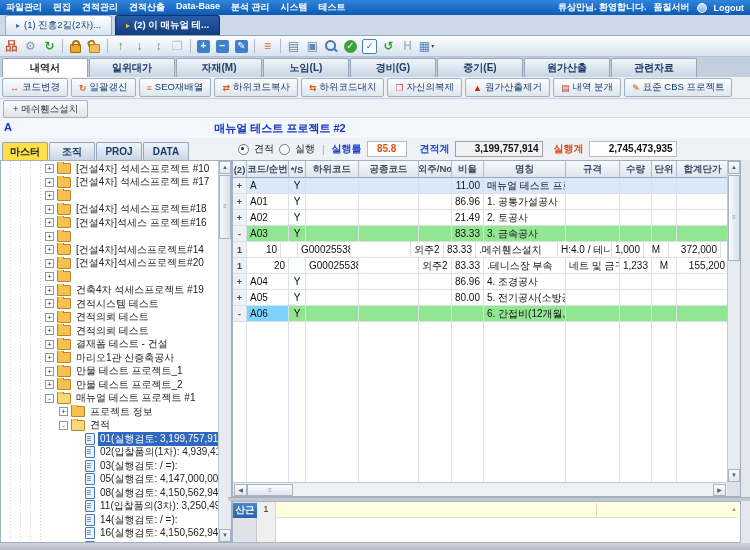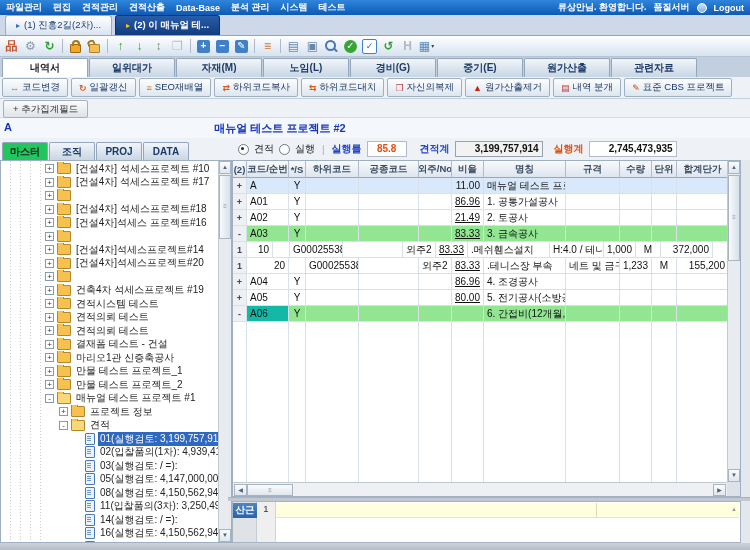--- a/index.html
+++ b/index.html
@@ -64,21 +64,21 @@
   
   .titlerow{position:absolute;left:0;top:118px;width:750px;height:20px;background:#f4f7fb;}
   .proj-code{position:absolute;left:4px;top:3px;font-size:11px;font-weight:bold;color:#1535c0;}
   .proj-title{position:absolute;left:0;top:3px;width:560px;text-align:center;
     font-size:11px;font-weight:bold;color:#1535c0;}
   .controlrow{position:absolute;left:0;top:138px;width:750px;height:22px;background:#eef2f7;}
   .lefttabs{position:absolute;left:2px;bottom:0;display:flex;gap:1px;}
   .ltab{width:46px;height:18px;display:flex;align-items:center;justify-content:center;
     font-size:10px;font-weight:bold;color:#1c3a66;border:1px solid #93a6bc;border-bottom:none;
     background:linear-gradient(#f0f5fa,#c9d6e4);border-radius:2px 2px 0 0;box-sizing:border-box;}
-  .ltab.active{background:#22c55e;color:#1a1a1a;}
+  .ltab.active{background:#fde047;color:#1a1a1a;}
   .summary{position:absolute;left:238px;top:0;height:22px;display:flex;align-items:center;gap:5px;font-size:10px;color:#222;}
   .radio{width:9px;height:9px;border:1px solid #707880;border-radius:50%;background:#fff;display:inline-block;position:relative;}
   .radio.checked::after{content:"";position:absolute;left:2px;top:2px;width:3px;height:3px;background:#222;border-radius:50%;}
   .vsep{color:#aab;margin:0 2px;}
   .lbl-blue{color:#2244cc;font-weight:bold;}
   .lbl-orange{color:#e05010;font-weight:bold;}
   .valbox{height:14px;line-height:14px;border:1px solid #b3bcc6;background:#fff;
     font-weight:bold;font-size:10px;padding:0 3px;box-sizing:content-box;}
   .valbox.rate{width:32px;text-align:center;color:#e05010;}
   .valbox.sunken{width:80px;text-align:right;background:#f2f2f2;border:1px solid #98a2ac;color:#111;}
@@ -117,21 +117,21 @@
   .ghead{display:flex;height:17px;}
   .ghead .gc{background:linear-gradient(#f8fafc,#dde5ee);border-right:1px solid #b0bccc;border-bottom:1px solid #98a8bc;
     font-size:9.5px;font-weight:bold;color:#3a4a60;display:flex;align-items:center;justify-content:center;
     box-sizing:border-box;white-space:nowrap;overflow:hidden;}
   .grow{display:flex;height:16px;}
   .grow .gc{border-right:1px solid #d8e0ea;border-bottom:1px solid #d8e0ea;font-size:10px;color:#111;
     padding:0 3px;box-sizing:border-box;display:flex;align-items:center;white-space:nowrap;overflow:hidden;}
   .gc.mk{background:#eef1f4;justify-content:center;padding:0;font-size:9px;color:#445;font-weight:bold;}
   .gc.right{justify-content:flex-end;}
   .gc.center{justify-content:center;}
-  .ratio-o{color:#e05818;text-decoration:underline;}
+  .ratio-o{color:#e05818;}
   .ratio-d{color:#223a58;}
   .gvscroll{position:absolute;right:0;top:0;width:13px;height:321px;background:#e8ecf1;border-left:1px solid #c0c8d0;box-sizing:border-box;}
   .ghscroll{position:absolute;left:0;bottom:0;height:14px;width:494px;background:#eef0f4;border-top:1px solid #c0c8d0;box-sizing:border-box;}
   .hbtn{position:absolute;top:1px;width:13px;height:12px;background:linear-gradient(#fbfcfe,#dfe6ee);
     border:1px solid #a8b4c0;box-sizing:border-box;color:#50607a;font-size:6px;text-align:center;line-height:10px;}
   .hthumb{position:absolute;top:1px;left:14px;width:46px;height:12px;background:linear-gradient(#fbfcfe,#dfe6ee);
     border:1px solid #a8b4c0;box-sizing:border-box;color:#8895a5;font-size:6px;text-align:center;line-height:10px;}
   .gcorner{position:absolute;right:0;bottom:0;width:13px;height:14px;background:#dde2e8;}
   .gempty{position:absolute;left:0;top:161px;width:496px;height:160px;overflow:hidden;}
   .vline{position:absolute;top:0;width:1px;height:100%;background:#d8e0ea;}
@@ -148,21 +148,21 @@
   .calcdiv{position:absolute;left:363px;top:1px;width:1px;height:14px;background:#d8d8c0;}
   .calcsort{position:absolute;right:3px;top:4px;font-size:6px;color:#999;}
   .bottomedge{position:absolute;left:0;top:543px;width:750px;height:7px;background:linear-gradient(#ccd2da,#b6bdc7);}
 </style>
 </head>
 <body>
 
 <div class="app">
 
   <div class="menubar">
-    <div id="menus" style="display:flex;align-items:center;">
+    <div id="menus" style="display:flex;">
         <span class="menu-item">파일관리</span>
         <span class="menu-item">편집</span>
         <span class="menu-item">견적관리</span>
         <span class="menu-item">견적산출</span>
         <span class="menu-item">Data-Base</span>
         <span class="menu-item">분석 관리</span>
         <span class="menu-item">시스템</span>
         <span class="menu-item">테스트</span>
       </div>
     <div class="menu-right">
@@ -300,21 +300,21 @@
         <span class="aicn" style="color: rgb(192, 64, 64);">▤</span>
         <span>내역 분개</span>
       </div>
       <div class="abtn">
         <span class="aicn" style="color: rgb(204, 68, 0);">✎</span>
         <span>표준 CBS 프로젝트</span>
       </div>
     </div>
 
   <div class="addrow">
-    <div class="addbtn">+ 추가집계필드</div>
+    <div class="addbtn">+ 메쉬휀스설치</div>
   </div>
 
   <div class="titlerow">
     <span class="proj-code">A</span>
     <span class="proj-title">매뉴얼 테스트 프로젝트 #2</span>
   </div>
 
   <div class="controlrow">
     <div class="lefttabs" id="lefttabs">
         <div class="ltab active">마스터</div>
@@ -547,21 +547,21 @@
           <div class="gc " style="width: 33px; background: rgb(146, 230, 146);"></div>
           <div class="gc right ratio-o" style="width: 32px; background: rgb(146, 230, 146);">83.33</div>
           <div class="gc " style="width: 82px; background: rgb(146, 230, 146);">3. 금속공사</div>
           <div class="gc " style="width: 54px; background: rgb(146, 230, 146);"></div>
           <div class="gc right" style="width: 32px; background: rgb(146, 230, 146);"></div>
           <div class="gc center" style="width: 25px; background: rgb(146, 230, 146);"></div>
           <div class="gc right" style="width: 52px; background: rgb(146, 230, 146);"></div>
         </div>
         <div class="grow">
           <div class="gc mk" style="width: 14px;">1</div>
-          <div class="gc  right" style="width: 26px;">10</div>
+          <div class="gc  right" style="width: 34px;">10</div>
           <div class="gc center" style="width: 17px;"></div>
           <div class="gc " style="width: 53px;">G000255386</div>
           <div class="gc " style="width: 60px;"></div>
           <div class="gc " style="width: 33px;">외주2</div>
           <div class="gc right ratio-o" style="width: 32px;">83.33</div>
           <div class="gc " style="width: 82px;">.메쉬휀스설치</div>
           <div class="gc " style="width: 54px;">H:4.0 / 테니스</div>
           <div class="gc right" style="width: 32px;">1,000</div>
           <div class="gc center" style="width: 25px;">M</div>
           <div class="gc right" style="width: 52px;">372,000</div>
@@ -603,21 +603,21 @@
           <div class="gc " style="width: 33px;"></div>
           <div class="gc right ratio-o" style="width: 32px;">80.00</div>
           <div class="gc " style="width: 82px;">5. 전기공사(소방공사)</div>
           <div class="gc " style="width: 54px;"></div>
           <div class="gc right" style="width: 32px;"></div>
           <div class="gc center" style="width: 25px;"></div>
           <div class="gc right" style="width: 52px;"></div>
         </div>
         <div class="grow">
           <div class="gc mk" style="width: 14px;">-</div>
-          <div class="gc " style="width: 42px; background: #14b8a6;">A06</div>
+          <div class="gc " style="width: 42px; background: #7dd3fc;">A06</div>
           <div class="gc center" style="width: 17px; background: rgb(146, 230, 146);">Y</div>
           <div class="gc " style="width: 53px; background: rgb(146, 230, 146);"></div>
           <div class="gc " style="width: 60px; background: rgb(146, 230, 146);"></div>
           <div class="gc " style="width: 33px; background: rgb(146, 230, 146);"></div>
           <div class="gc right ratio-o" style="width: 32px; background: rgb(146, 230, 146);"></div>
           <div class="gc " style="width: 82px; background: rgb(146, 230, 146);">6. 간접비(12개월, 주택신축)</div>
           <div class="gc " style="width: 54px; background: rgb(146, 230, 146);"></div>
           <div class="gc right" style="width: 32px; background: rgb(146, 230, 146);"></div>
           <div class="gc center" style="width: 25px; background: rgb(146, 230, 146);"></div>
           <div class="gc right" style="width: 52px; background: rgb(146, 230, 146);"></div>

